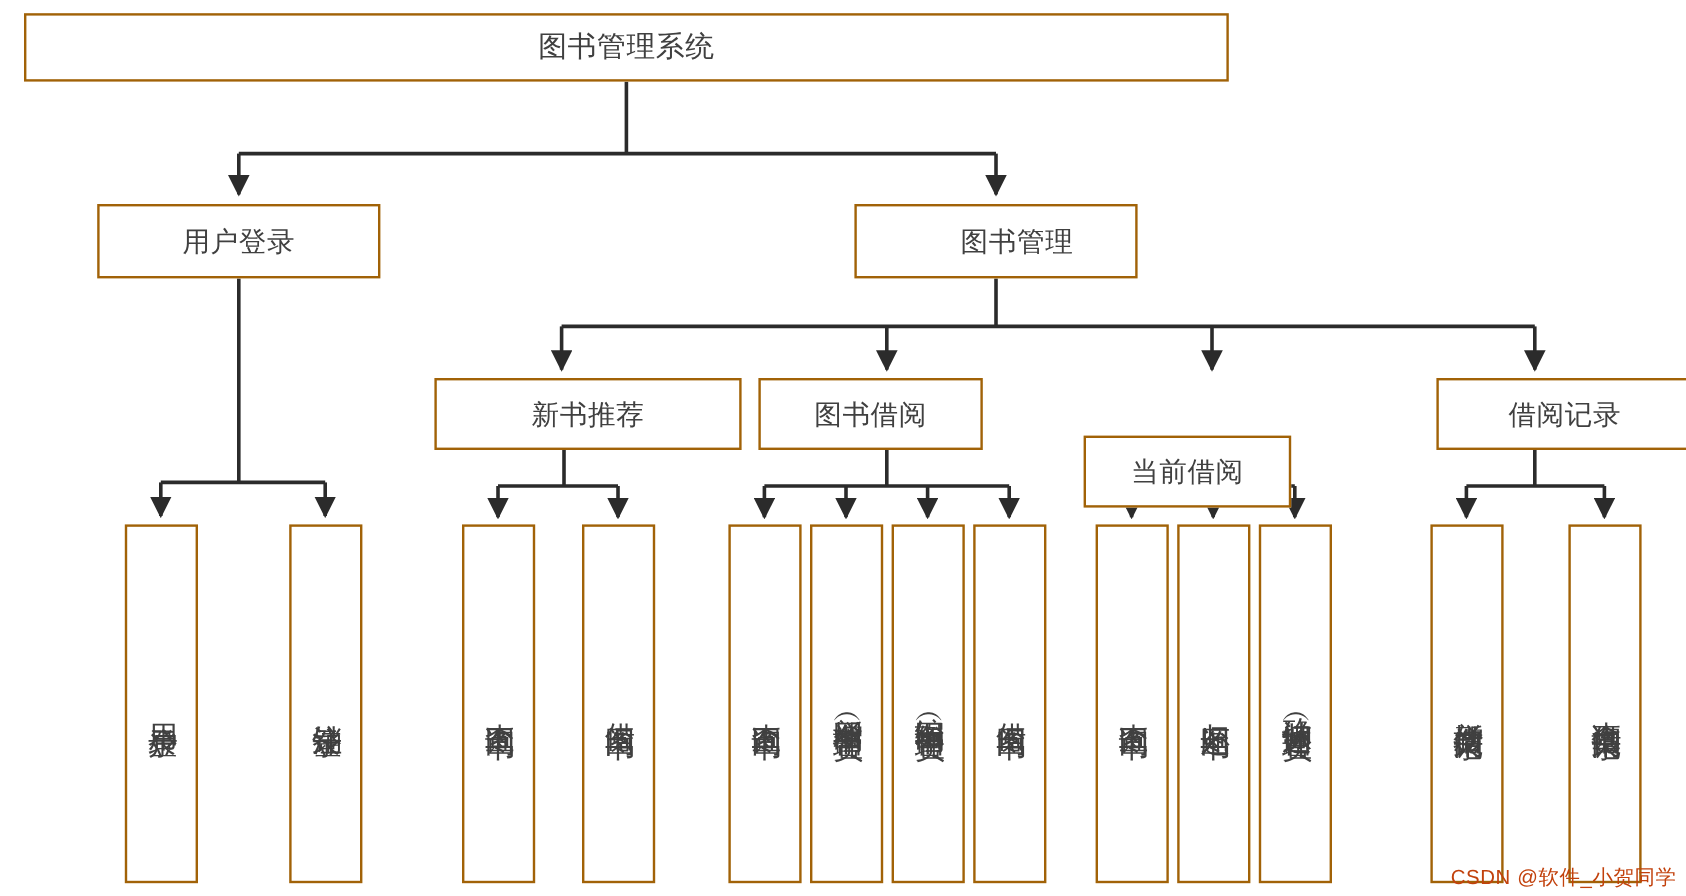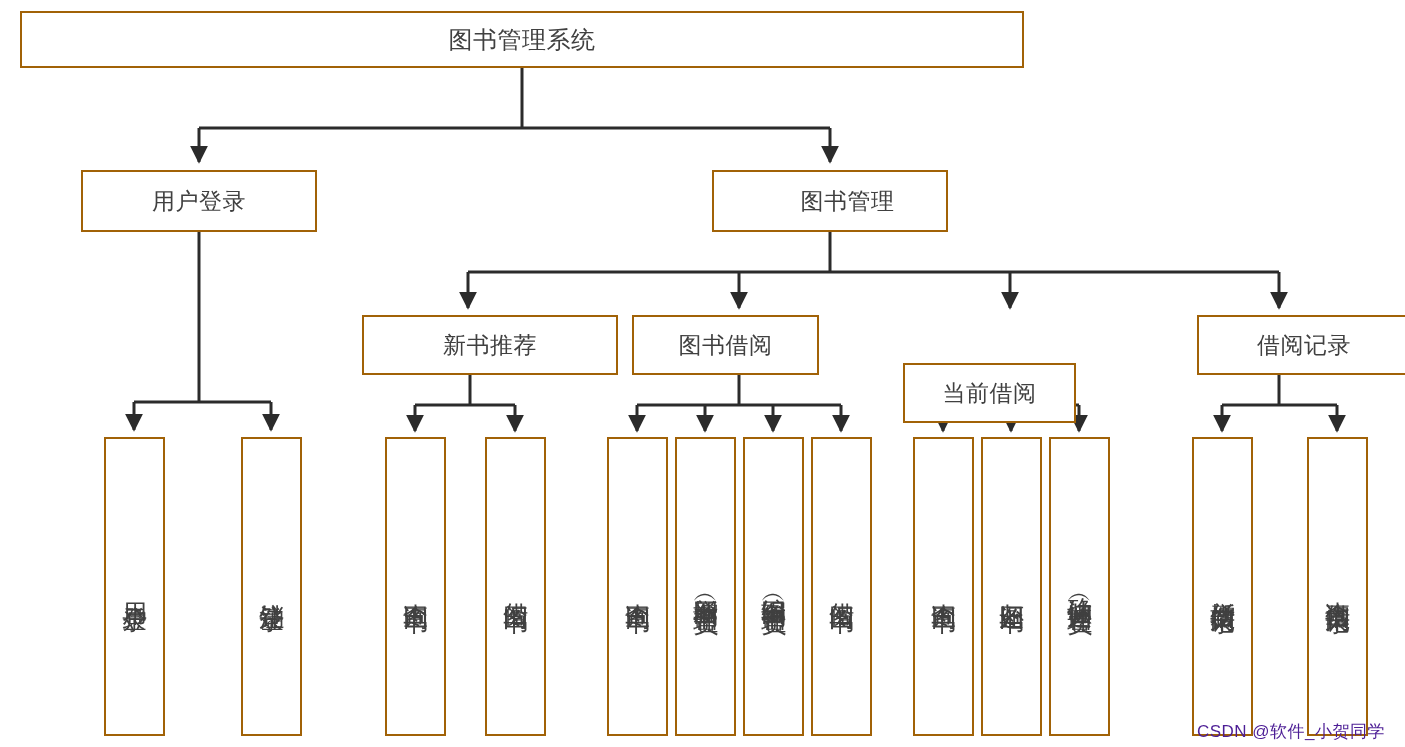--- a/index.html
+++ b/index.html
@@ -61,24 +61,24 @@
     writing-mode: vertical-rl;
     text-orientation: upright;
     font-size: 25px;
     line-height: 1.18;
     letter-spacing: 2px;
     white-space: nowrap;
     max-height: 100%;
   }
   .watermark {
     position: absolute;
-    right: 20px;
+    right: 8px;
     bottom: 4px;
     font-size: 17px;
-    color: #4c1d95;
+    color: #c2410c;
     z-index: 5;
     white-space: nowrap;
     letter-spacing: 0.5px;
     margin-left: 41px;
   }
 </style>
 </head>
 <body>
 
 <div id="canvas">

